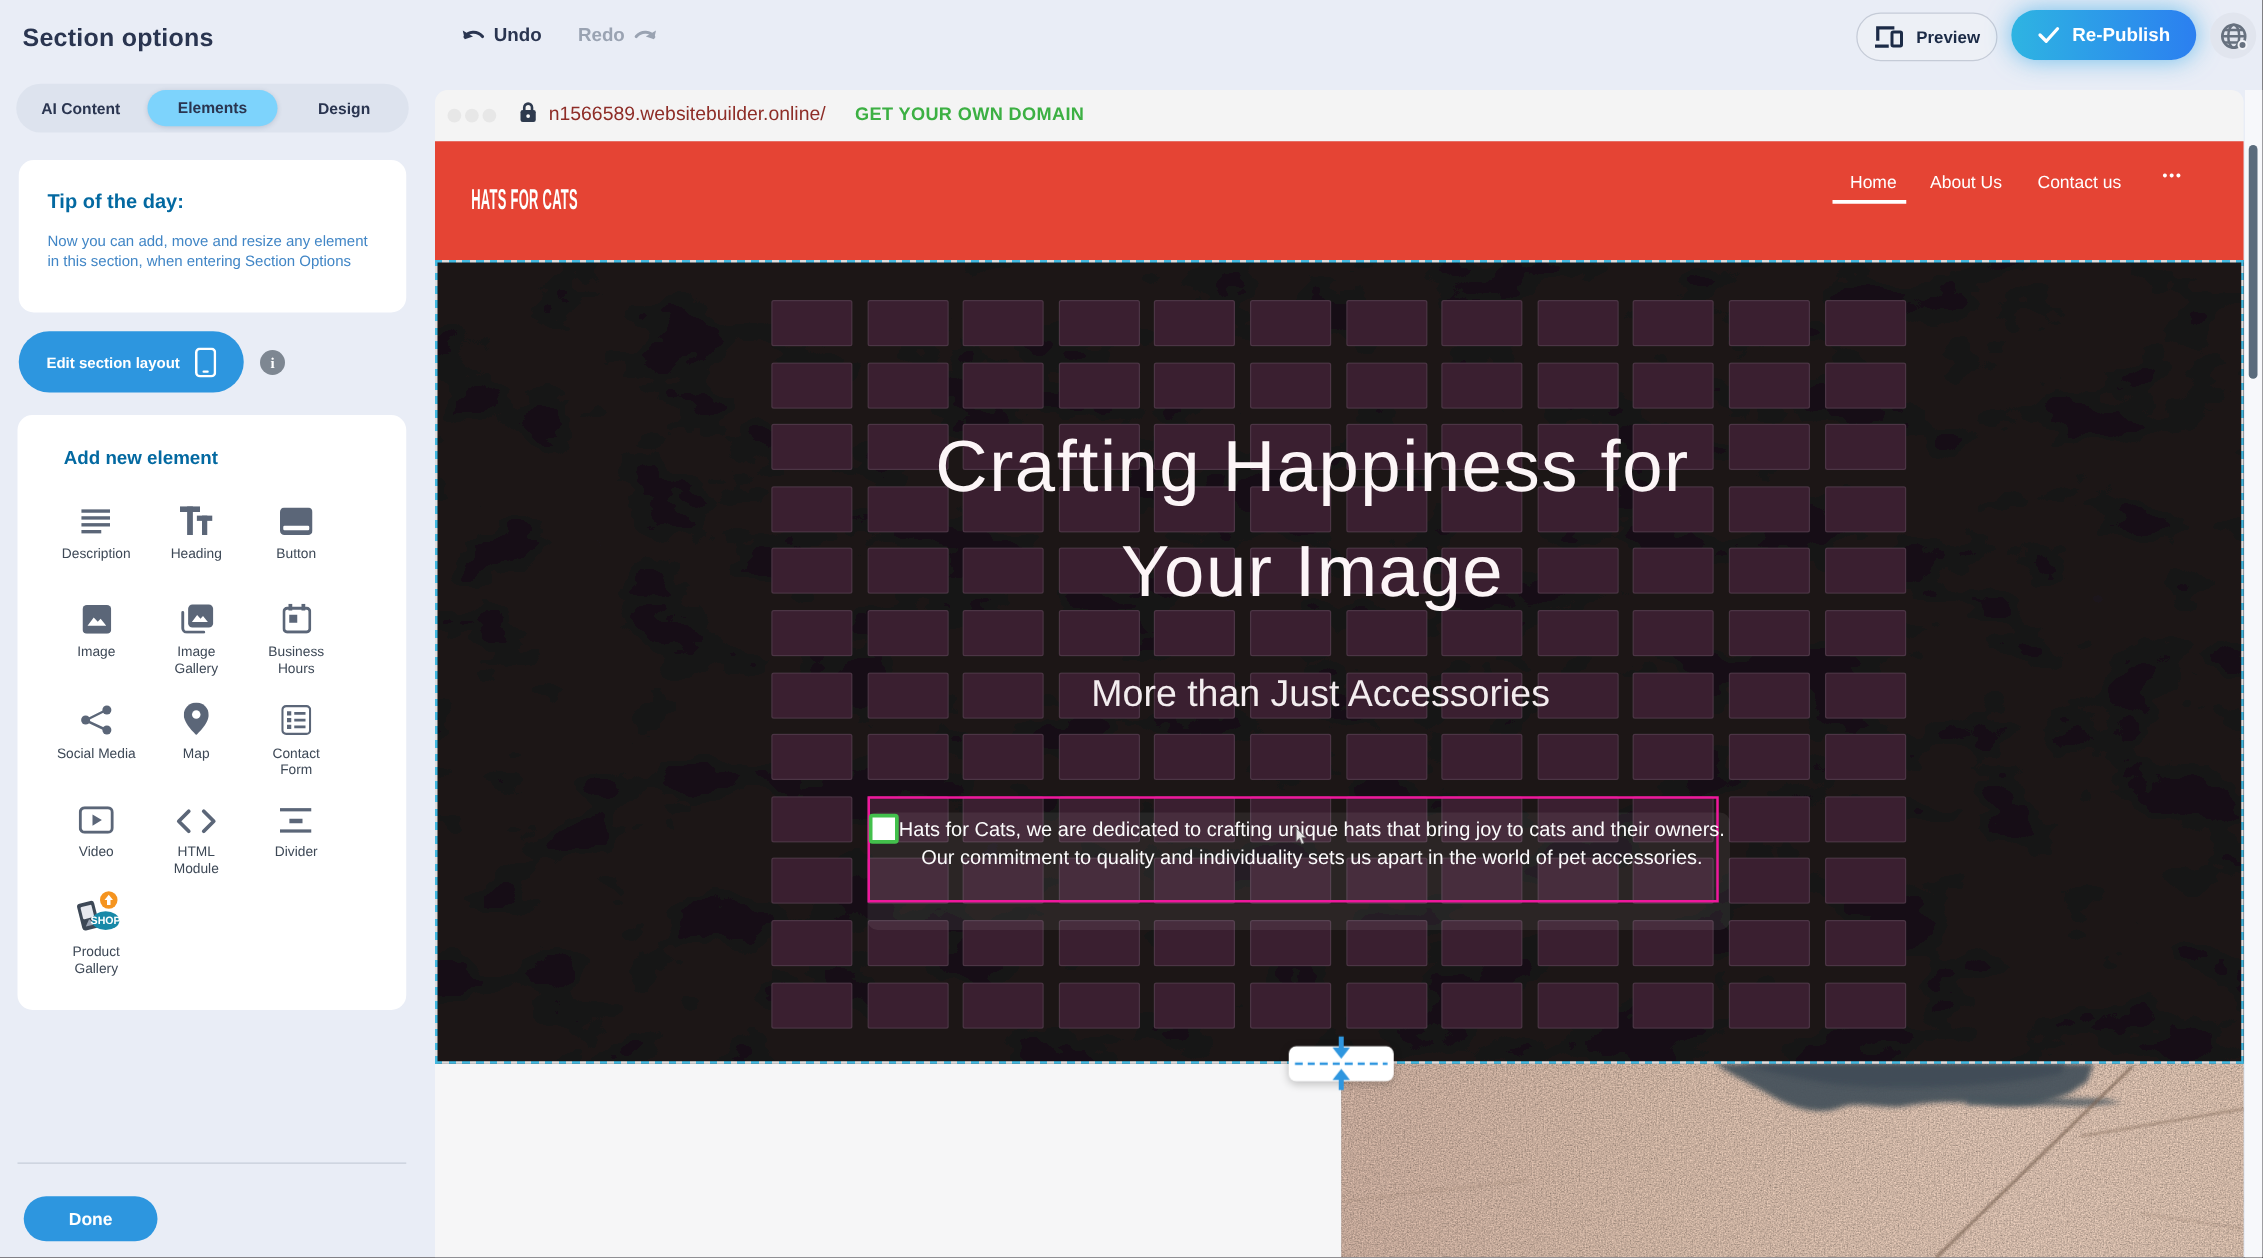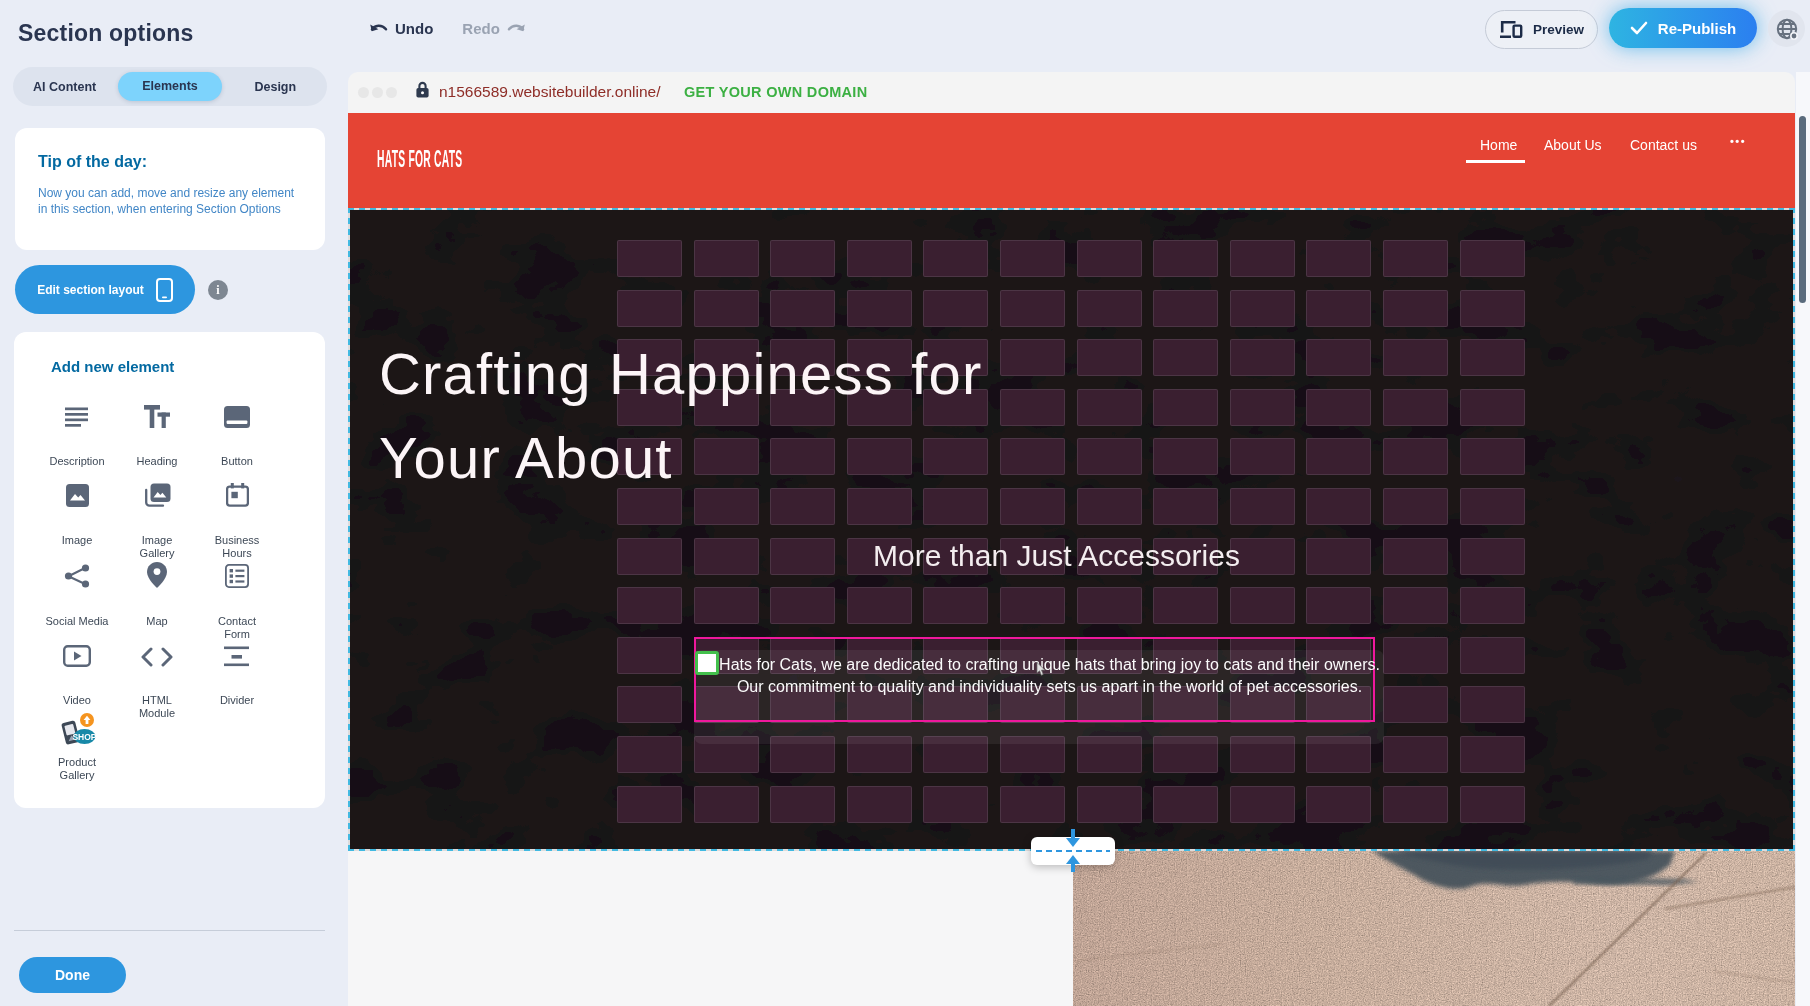--- a/index.html
+++ b/index.html
@@ -1,21 +1,21 @@
 <!DOCTYPE html>
 <html><head>
 <meta charset="utf-8">
 <style>
   * { margin:0; padding:0; box-sizing:border-box; }
   html,body { width:1810px; height:1006px; overflow:hidden; }
   body { font-family:"Liberation Sans", sans-serif; background:#e9edf6; position:relative; }
   .abs { position:absolute; }
 
   
-  .app-title { left:18px; top:20px; font-size:23px; font-weight:bold; color:#2a3550; letter-spacing:0.2px;text-align:center; }
+  .app-title { left:18px; top:20px; font-size:20px; font-weight:bold; color:#2a3550; letter-spacing:0.2px;text-align:center; }
   .undoredo { left:369px; top:20px; display:flex; align-items:center; gap:5px; }
   .undoredo .lbl { font-size:15px; font-weight:bold; }
   .undo-l { color:#2a3550; }
   .redo-l { color:#9aa3b2; margin-left:24px; }
   .btn-preview { left:1485px; top:10px; width:113px; height:39px; border:1.5px solid #c5cbd7; border-radius:20px; background:#edf0f6; display:flex; align-items:center; justify-content:center; gap:9px; font-size:13.5px; font-weight:bold; color:#1c2b47; }
   .btn-republish { left:1609px; top:8px; width:148px; height:40px; border-radius:21px; background:linear-gradient(90deg,#2eb4e2,#2b7ff0); box-shadow:0 0 20px rgba(42,164,230,0.65); display:flex; align-items:center; justify-content:center; gap:10px; font-size:15px; font-weight:bold; color:#fff; }
   .globe { left:1768px; top:10px; width:37px; height:37px; border-radius:50%; background:#e1e5ee; display:flex; align-items:center; justify-content:center; }
 
   
   .tabs { left:13px; top:67px; width:314px; height:39px; background:#dde3ee; border-radius:20px; display:flex; align-items:center; }
@@ -24,40 +24,40 @@
   .tipcard { left:15px; top:128px; width:310px; height:122px; background:#fff; border-radius:12px; }
   .tip-h { left:38px; top:153px; font-size:16px; font-weight:bold; color:#0369a1; }
   .tip-b { left:38px; top:186px; font-size:12px; color:#4186c6; line-height:15.5px; width:292px; }
   .btn-mobile { left:15px; top:265px; width:180px; height:49px; background:#2d96df; border-radius:25px; display:flex; align-items:center; justify-content:center; gap:12px; color:#fff; font-size:12px; font-weight:bold; }
   .info-i { left:208px; top:280px; width:20px; height:20px; border-radius:50%; background:#7e8792; color:#fff; font-size:12px; font-weight:bold; text-align:center; line-height:20px; font-family:"Liberation Serif",serif; }
   .addcard { left:14px; top:332px; width:311px; height:476px; background:#fff; border-radius:12px; }
   .add-h { left:51px; top:358px; font-size:15px; font-weight:bold; color:#0369a1; }
   .elgrid { left:14px; top:332px; width:311px; }
   .el { position:absolute; width:80px; text-align:center; }
   .el .ic { height:26px; display:flex; align-items:flex-end; justify-content:center; }
-  .el .lb { margin-top:27px; font-size:11px; color:#3d4856; line-height:13px; }
+  .el .lb { margin-top:9px; font-size:11px; color:#3d4856; line-height:13px; }
   .sep { left:14px; top:930px; width:311px; height:1px; background:#c6cdd9; }
   .btn-done { left:19px; top:957px; width:107px; height:36px; background:#2d96df; border-radius:19px; color:#fff; font-size:14px; font-weight:bold; text-align:center; line-height:36px; }
 
   
   .canvas { left:348px; top:72px; width:1447px; height:934px; border-radius:10px 10px 0 0; overflow:hidden; }
   .chrome { position:absolute; left:0; top:0; width:1447px; height:41px; background:#f4f4f4; }
   .dot { position:absolute; top:15px; width:11px; height:11px; border-radius:50%; background:#e7e7e7; }
   .urltxt { position:absolute; left:91px; top:11px; font-size:15.5px; color:#8e2d27; }
   .getdom { position:absolute; left:336px; top:12px; font-size:14.5px; font-weight:bold; color:#3cb043; letter-spacing:0.3px; }
   .siteheader { position:absolute; left:0; top:41px; width:1447px; height:95px; background:#e54434; }
   .logo { position:absolute; left:29px; top:33px; font-size:23px; font-weight:bold; color:#fff; transform:scaleX(0.45); transform-origin:left; letter-spacing:0.5px; white-space:nowrap; }
   .nav { position:absolute; left:0; top:24px; width:1447px; color:#fff; font-size:14px; } .nav span { position:absolute; }
   .hero { position:absolute; left:0; top:136px; width:1447px; height:643px; background:
       radial-gradient(420px 260px at 58% 18%, rgba(125,70,100,0.13), rgba(0,0,0,0) 70%),
       radial-gradient(500px 300px at 30% 60%, rgba(80,50,65,0.07), rgba(0,0,0,0) 70%),
       #161214; }
   .tiles { position:absolute; left:269px; top:32px; display:grid; grid-template-columns:repeat(12,65px); grid-auto-rows:37px; column-gap:11.6px; row-gap:12.6px; }
   .tiles i { background:#3a1f30; border:1px solid rgba(190,190,200,0.14); border-radius:2px; }
-  .h1t { position:absolute; left:0; width:1373px; text-align:left; color:#fcf5f7; font-size:58px; line-height:68px; letter-spacing:1.2px;padding-left:31px; }
+  .h1t { position:absolute; left:0; width:1373px; text-align:center; color:#fcf5f7; font-size:58px; line-height:68px; letter-spacing:1.2px;padding-left:31px; }
   .subt { position:absolute; left:0; width:1373px; text-align:center; color:#f3edef; font-size:30px; line-height:36px;padding-left:44px; }
   .ghost { position:absolute; left:346px; top:442px; width:690px; height:94px; background:rgba(255,255,255,0.065); border-radius:8px; }
   .pinkbox { position:absolute; left:346px; top:429px; width:681px; height:85px; border:2px solid #ef189d; }
   .ptxt { position:absolute; left:15px; top:446px; width:1373px; text-align:center; color:#fbfbfb; font-size:16px; line-height:21.5px; }
   .handlebox { position:absolute; left:683px; top:765px; width:84px; height:28px; background:#fff; border-radius:6px; box-shadow:0 2px 8px rgba(0,0,0,0.25); }
   .bottomsec { position:absolute; left:0; top:779px; width:1447px; height:155px; background:#f6f6f7; }
 
   
   .dash-h { position:absolute; height:2px; background:repeating-linear-gradient(90deg,#41b9e1 0 6px, rgba(255,255,255,0.85) 6px 11px); }
   .dash-v { position:absolute; width:2px; background:repeating-linear-gradient(0deg,#41b9e1 0 6px, rgba(255,255,255,0.85) 6px 11px); }
@@ -452,21 +452,21 @@
         <i></i>
         <i></i>
         <i></i>
         <i></i>
         <i></i>
         <i></i>
         <i></i>
         <i></i>
       </div>
       <div class="h1t" style="top:132px">Crafting Happiness for</div>
-      <div class="h1t" style="top:216px">Your About</div>
+      <div class="h1t" style="top:216px">Your Image</div>
       <div class="subt" style="top:330px">More than Just Accessories</div>
       <div class="ghost"></div>
       <div class="pinkbox"></div>
       <div class="ptxt">Hats for Cats, we are dedicated to crafting unique hats that bring joy to cats and their owners.<br>Our commitment to quality and individuality sets us apart in the world of pet accessories.</div>
       <div style="position:absolute; left:347px; top:443px; width:24px; height:24px; background:#fff; border:3px solid #43c04c; border-radius:3px;"></div>
       <svg style="position:absolute; left:688px; top:454px" width="10" height="15" viewBox="0 0 10 15">
         <path d="M1 0.5 L1 11 L3.6 8.8 L5.3 13.2 L7.2 12.4 L5.5 8.1 L8.9 8.1 Z" fill="#e3e3e3" stroke="#6a6a6a" stroke-width="0.7"></path>
       </svg>
     </div>
 

